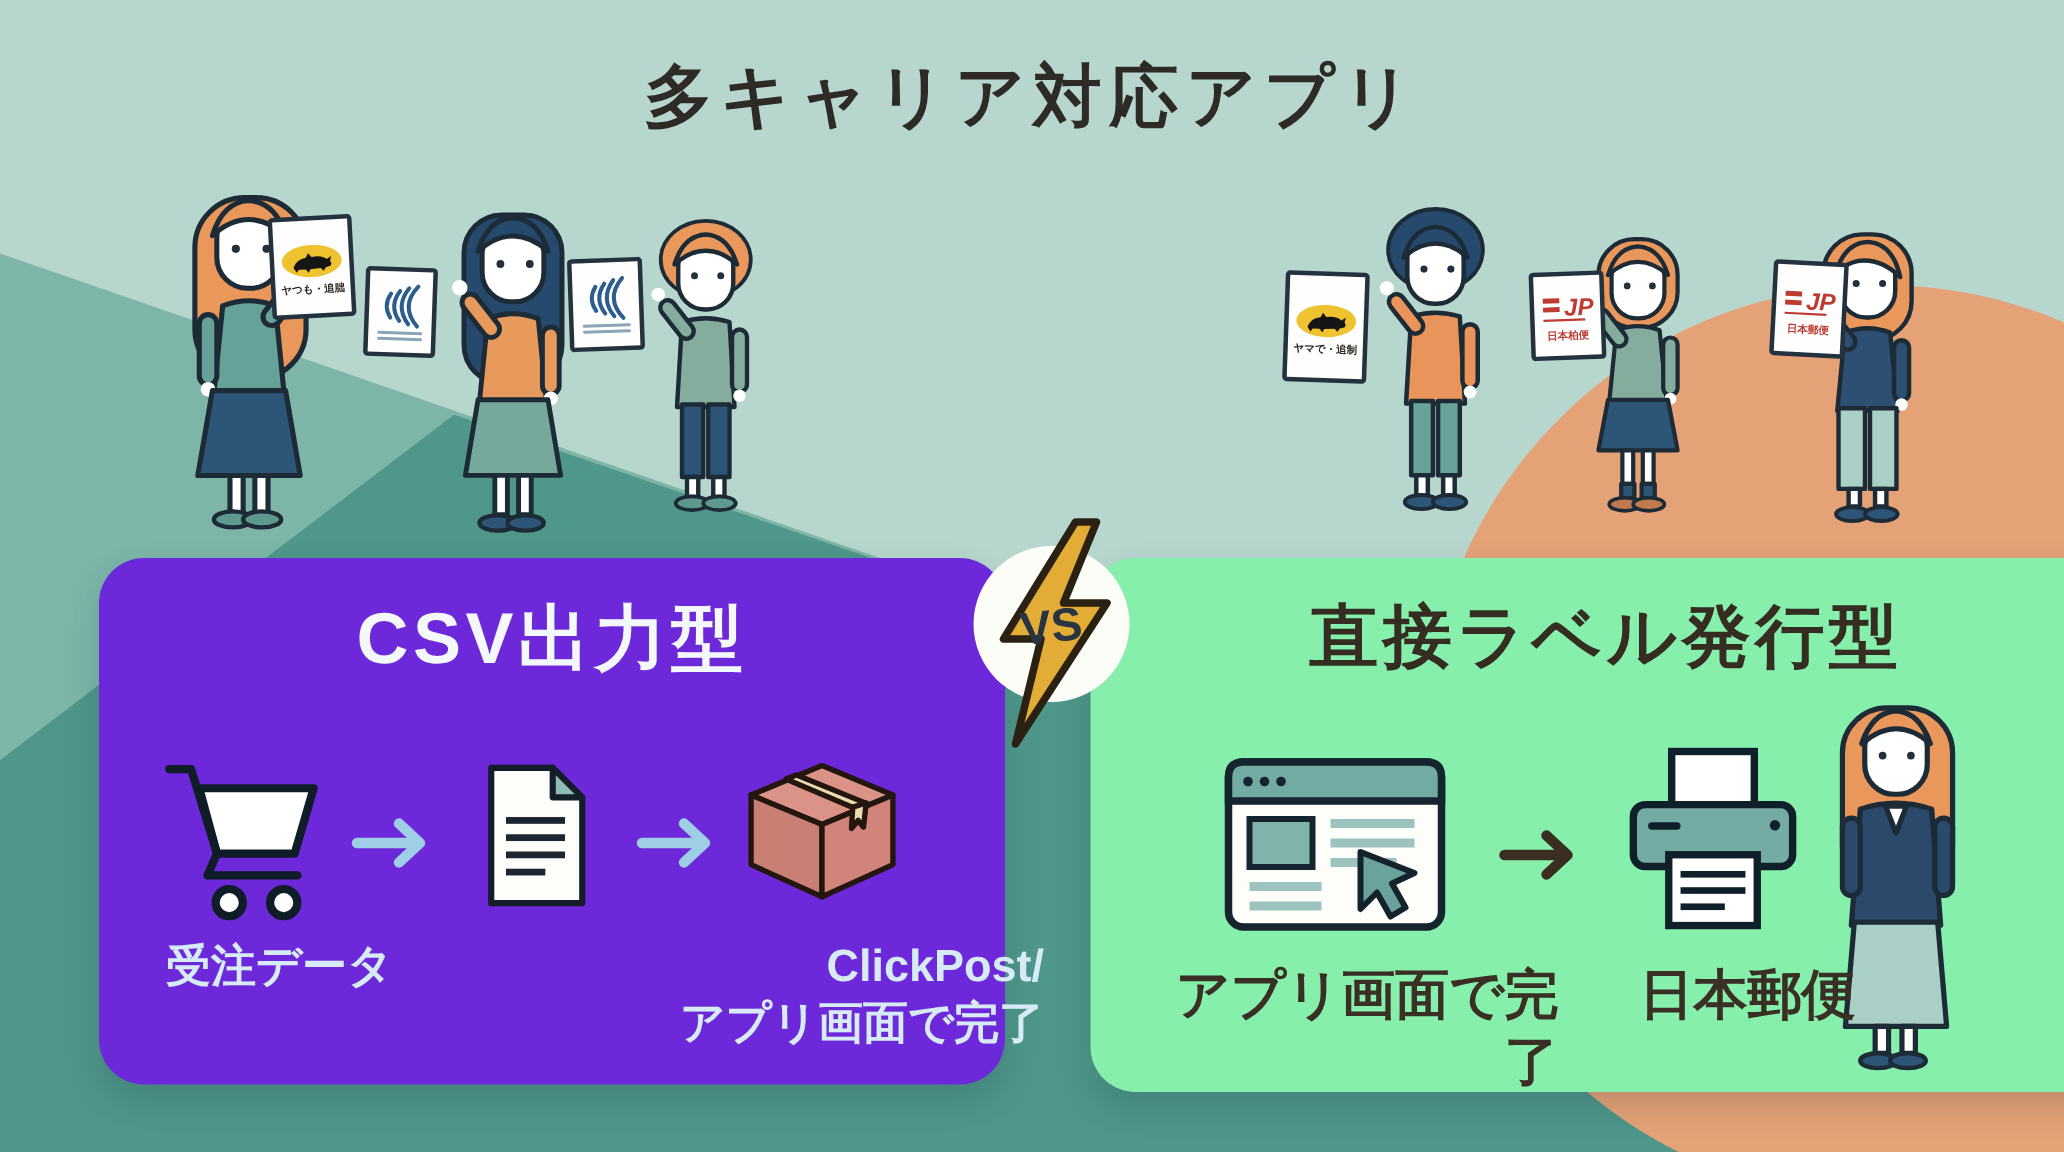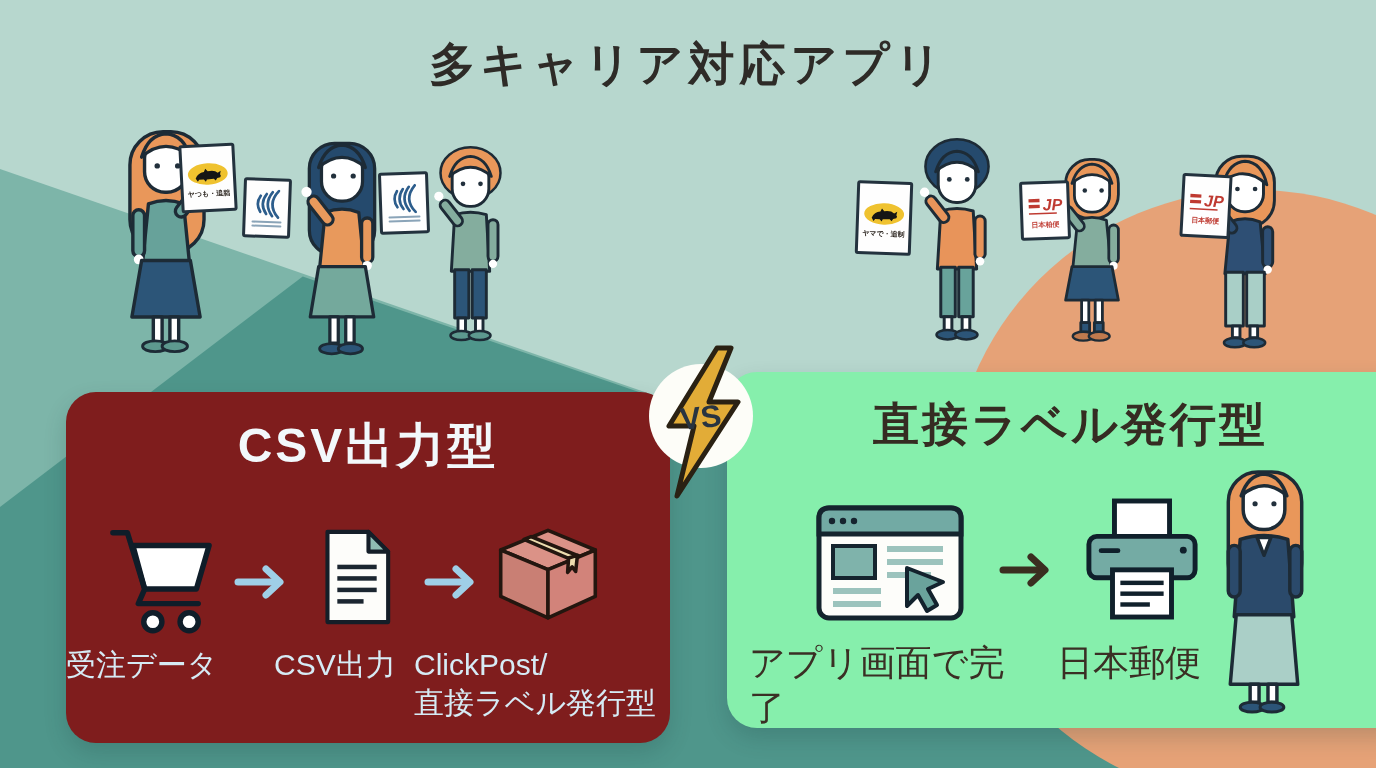--- a/index.html
+++ b/index.html
@@ -22,27 +22,27 @@
     position:absolute;left:950px;top:190px;width:610px;height:610px;
     border-radius:50%;background:#e6a277;
   }
   
   .main-title{
     position:absolute;left:0;right:0;top:34px;text-align:center;
     font-size:46px;font-weight:900;color:#2e2b27;letter-spacing:5px;
   }
   
   .panel{position:absolute;border-radius:30px;box-shadow:0 10px 22px rgba(25,60,60,.20);}
-  .panel-left{left:66px;top:392px;width:604px;height:351px;background:#7f1d1d;}
+  .panel-left{left:66px;top:372px;width:604px;height:351px;background:#6d28d9;}
   .panel-right{left:727px;top:372px;width:687px;height:356px;background:#86efac;}
   .panel-title{position:absolute;left:0;right:0;top:22px;text-align:center;font-weight:900;}
   .panel-left .panel-title{font-size:48px;color:#f2f8fb;letter-spacing:3px;}
   .panel-right .panel-title{font-size:46px;color:#352c22;letter-spacing:3px;}
   .step-label{
-    position:absolute;text-align:left;font-weight:400;white-space:pre-line;line-height:1.25;
+    position:absolute;text-align:right;font-weight:700;white-space:pre-line;line-height:1.25;
   }
   .panel-left .step-label{color:#d6ebf5;font-size:30px;}
   .panel-right .step-label{color:#3a2f24;font-size:36px;}
   
   .card{
     position:absolute;background:#fefefe;border:3px solid #23323e;border-radius:3px;
     display:flex;flex-direction:column;align-items:center;justify-content:center;gap:2px;
     box-sizing:border-box;padding:2px;
   }
   .card-text{font-size:7px;font-weight:800;text-align:center;line-height:1;}
@@ -286,23 +286,22 @@
       <g stroke="#23160f" stroke-width="4" stroke-linejoin="round">
         <path d="M65 6 L118 28 L65 50 L12 28 Z" fill="#db9287"></path>
         <path d="M12 28 L65 50 V104 L12 80 Z" fill="#c97f74"></path>
         <path d="M65 50 L118 28 V80 L65 104 Z" fill="#d2837a"></path>
         <path d="M38 16 L46 13 L100 35 L92 39 Z" fill="#ecdcae"></path>
         <path d="M88 37 L98 34 L96 52 L92 47 L87 53 Z" fill="#ecdcae"></path>
       </g>
     </svg>
 
     <div class="step-label" style="left:0px;top:254px;width:196px">受注データ</div>
-    <div class="step-label" style="left:208px;top:254px;width:166px">CSV出力</div>
     <div class="step-label" style="left:348px;top:254px;width:282px">ClickPost/
-直接ラベル発行型</div>
+アプリ画面で完了</div>
   </div>
 
   <div class="panel panel-right">
     <div class="panel-title">直接ラベル発行型</div>
 
     <svg class="icon abs" style="left:88px;top:130px" width="150" height="126" viewBox="0 0 150 126">
       <rect x="4" y="6" width="142" height="110" rx="10" fill="#fdfdfa" stroke="#15242e" stroke-width="5"></rect>
       <path d="M4 32 V16 Q4 6 14 6 H136 Q146 6 146 16 V32 Z" fill="#72aaa4" stroke="#15242e" stroke-width="5"></path>
       <circle cx="17" cy="19" r="3.2" fill="#16232e"></circle>
       <circle cx="28" cy="19" r="3.2" fill="#16232e"></circle>

